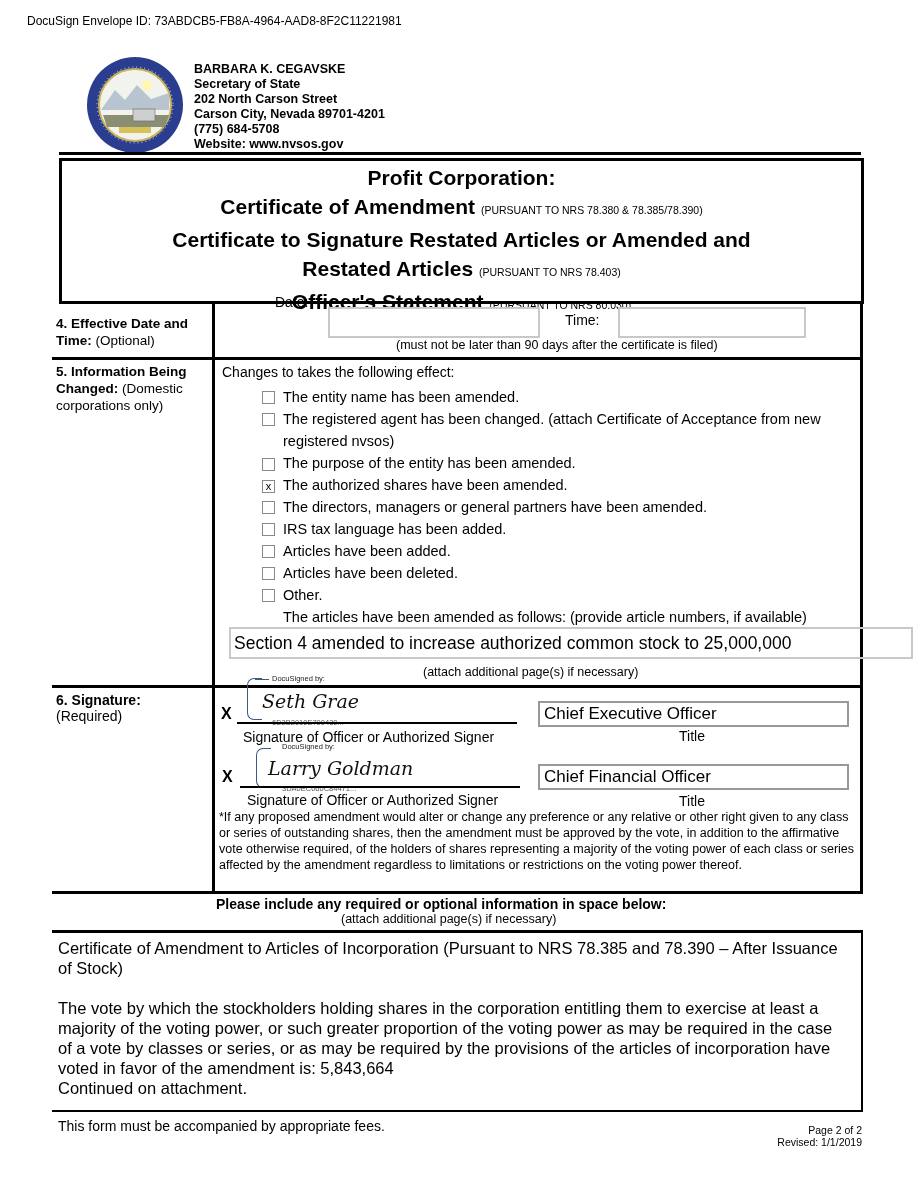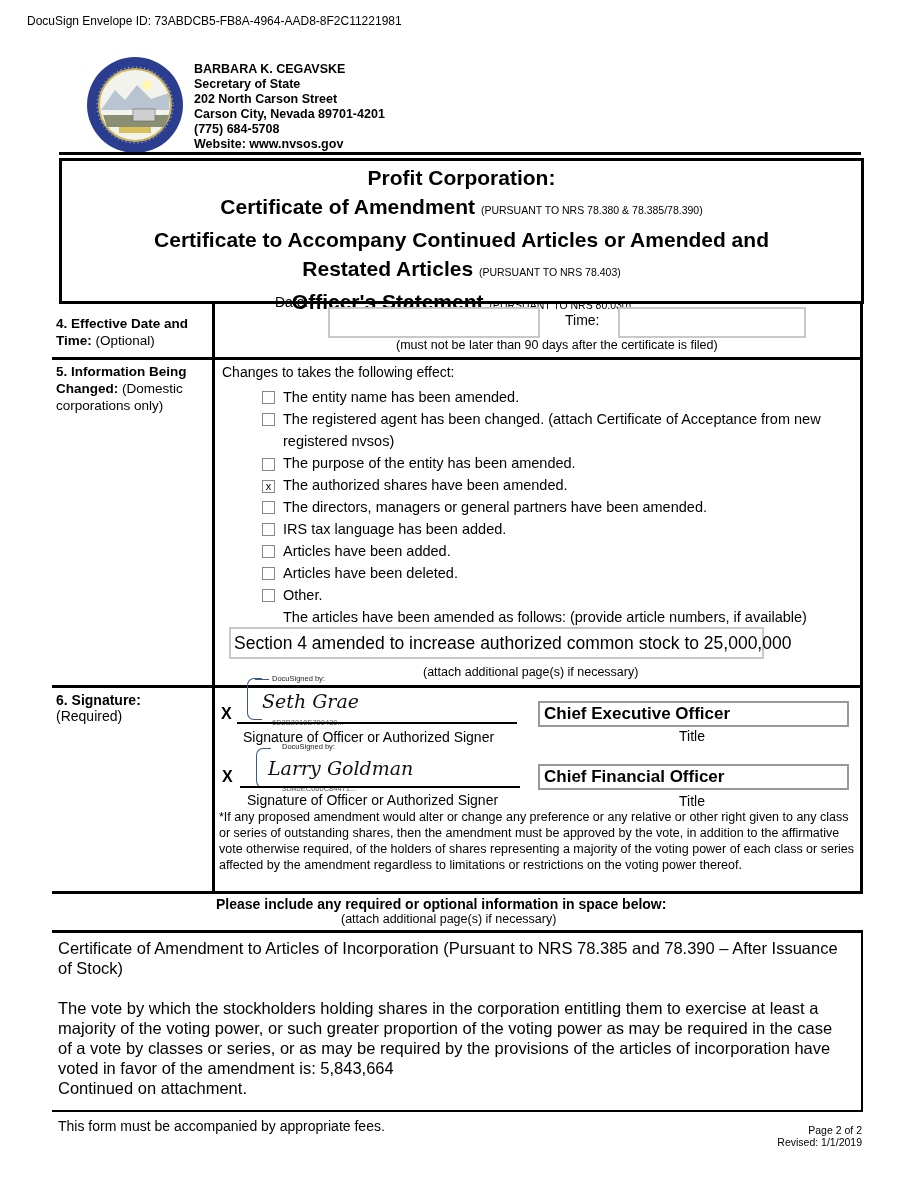--- a/index.html
+++ b/index.html
@@ -19,21 +19,21 @@
   .lbl b { font-weight:bold; }
   .txt13 { font-size:14px; }
   .inputbox { border:2px solid #c8c8c8; background:#fff; }
   .cb { width:13px; height:13px; border:1.5px solid #888; background:#fff; box-sizing:border-box;
         font-size:11px; line-height:10px; text-align:center; }
   .cbrow { font-size:14.5px; }
   .sigtext { font-family:"DejaVu Serif", serif; font-style:italic; font-size:19px; color:#111; }
   .ds { font-size:7.5px; color:#222; }
   .dsbracket { border:1.5px solid #3a5a80; border-right:none; border-radius:7px 0 0 7px; }
   .dshash { font-size:7.5px; color:#555; }
-  .titlefield { border:2px solid #999; font-size:17px; padding-left:4px; box-sizing:border-box; line-height:22px;font-weight:bold; }
+  .titlefield { border:2px solid #999; font-size:17px; padding-left:4px; box-sizing:border-box; line-height:22px; }
   .note { font-size:12.5px; line-height:16px; }
   .body16 { font-size:16.5px; line-height:20px; }
 </style>
 </head>
 <body>
 
 <div class="abs envelope">DocuSign Envelope ID: 73ABDCB5-FB8A-4964-AAD8-8F2C11221981</div>
 
 <div class="abs seal">
   <svg width="100" height="100" viewBox="0 0 100 100">
@@ -54,21 +54,21 @@
   <div>202 North Carson Street</div>
   <div>Carson City, Nevada 89701-4201</div>
   <div>(775) 684-5708</div>
   <div>Website:  www.nvsos.gov</div>
 </div>
 <div class="abs hline" style="left:59px; top:152px; width:802px; height:3px;"></div>
 
 <div class="abs titlebox">
   <div class="t1">Profit Corporation:</div>
   <div class="t2"><span>Certificate of Amendment</span> <span class="small">(PURSUANT TO NRS 78.380 &amp; 78.385/78.390)</span></div>
-  <div class="t2">Certificate to Accompany Continued Articles or Amended and</div>
+  <div class="t2">Certificate to Signature Restated Articles or Amended and</div>
   <div class="t2"><span>Restated Articles</span> <span class="small">(PURSUANT TO NRS 78.403)</span></div>
   <div class="t2"><span>Officer's Statement</span> <span class="small">(PURSUANT TO NRS 80.030)</span></div>
 </div>
 
 <div class="abs vline" style="left:212px; top:301px; width:3px; height:592px;"></div>
 <div class="abs vline" style="left:860px; top:301px; width:3px; height:592px;"></div>
 <div class="abs hline" style="left:52px; top:357px; width:811px; height:3px;"></div>
 <div class="abs hline" style="left:52px; top:685px; width:811px; height:3px;"></div>
 <div class="abs hline" style="left:52px; top:891px; width:811px; height:3px;"></div>
 <div class="abs hline" style="left:52px; top:930px; width:811px; height:3px;"></div>
@@ -123,21 +123,21 @@
 </div>
 <div class="abs cbrow" style="left:262px; top:565px;">
   <span class="abs cb" style="left:0; top:2px;"></span>
   <span class="abs" style="left:21px; top:0; white-space:nowrap;">Articles have been deleted.</span>
 </div>
 <div class="abs cbrow" style="left:262px; top:587px;">
   <span class="abs cb" style="left:0; top:2px;"></span>
   <span class="abs" style="left:21px; top:0; white-space:nowrap;">Other.</span>
 </div>
 <div class="abs cbrow" style="left:283px; top:609px; white-space:nowrap;">The articles have been amended as follows: (provide article numbers, if available)</div>
-<div class="abs" style="left:229px; top:627px; width:535px; height:32px; border:2px solid #c8c8c8; box-sizing:border-box; font-size:17.5px; line-height:28px; padding-left:3px; white-space:nowrap;">Section 4 amended to increase authorized common stock to 25,000,000</div>
+<div class="abs" style="left:229px; top:627px; width:684px; height:32px; border:2px solid #c8c8c8; box-sizing:border-box; font-size:17.5px; line-height:28px; padding-left:3px; white-space:nowrap;">Section 4 amended to increase authorized common stock to 25,000,000</div>
 <div class="abs" style="left:423px; top:665px; font-size:12.5px;">(attach additional page(s) if necessary)</div>
 
 <div class="abs" style="left:56px; top:692px; font-size:14px; line-height:16px;">
   <div style="font-weight:bold;">6. Signature:</div>
   <div>(Required)</div>
 </div>
 
 <div class="abs" style="left:221px; top:705px; font-size:16px; font-weight:bold;">X</div>
 <div class="abs dsbracket" style="left:247px; top:678px; width:14px; height:40px;"></div>
 <div class="abs hline" style="left:255px; top:679px; width:14px; height:1px; background:#3a5a80;"></div>

